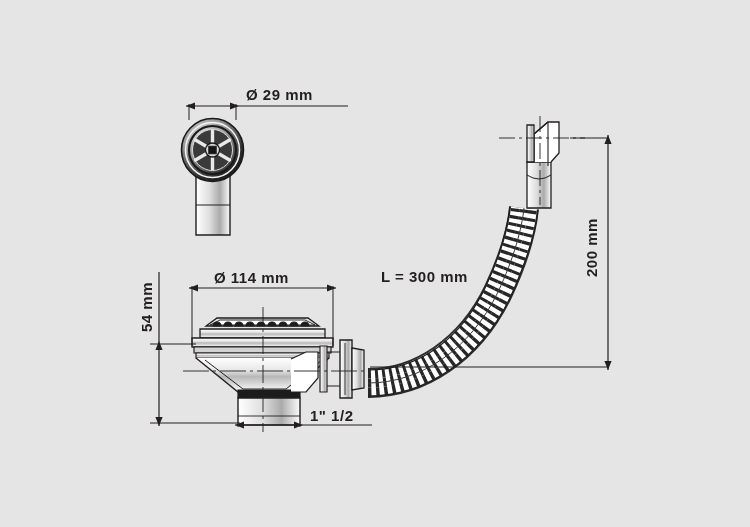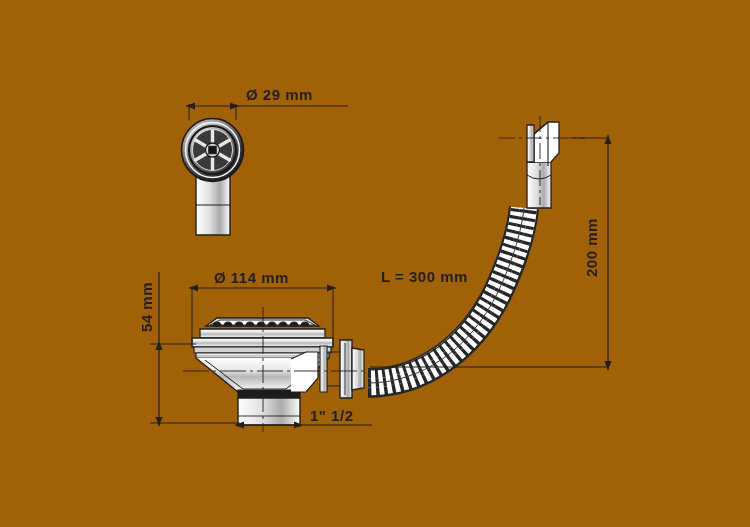--- a/index.html
+++ b/index.html
@@ -4,21 +4,21 @@
 <style>
   html, body {
     margin: 0;
     padding: 0;
     background: #ffffff;
   }
   #sheet {
     position: relative;
     width: 750px;
     height: 527px;
-    background: #a16207;
+    background: #e5e5e5;
     overflow: hidden;
     font-family: "Liberation Sans", sans-serif;
   }
   #sheet svg {
     position: absolute;
     left: 0;
     top: 0;
   }
   .dimtext {
     font-family: "Liberation Sans", sans-serif;

